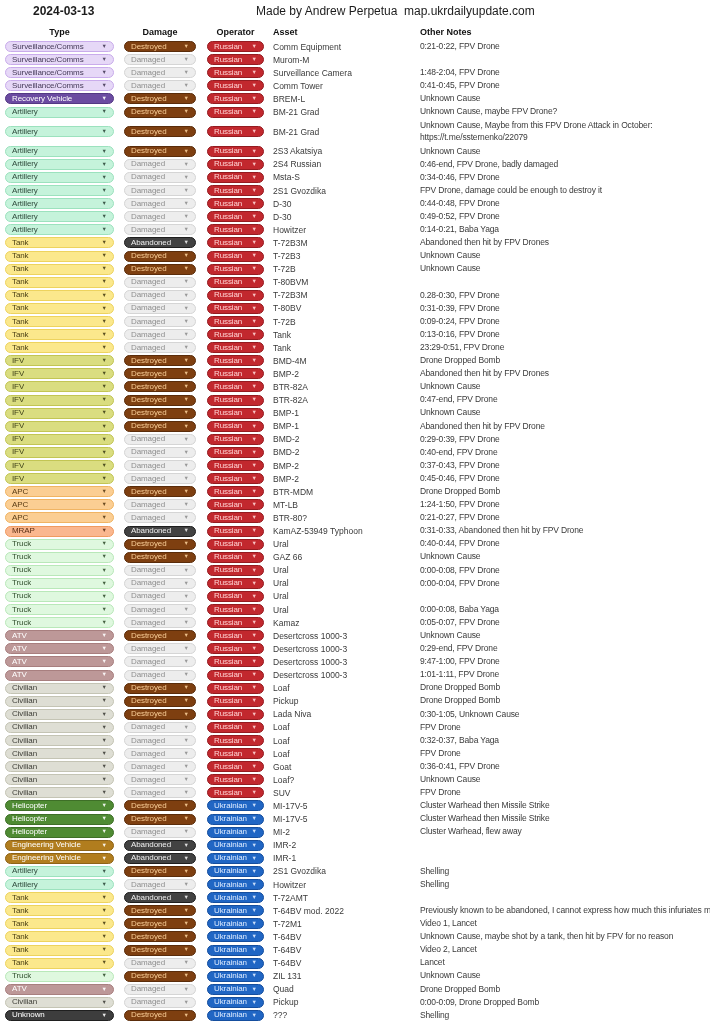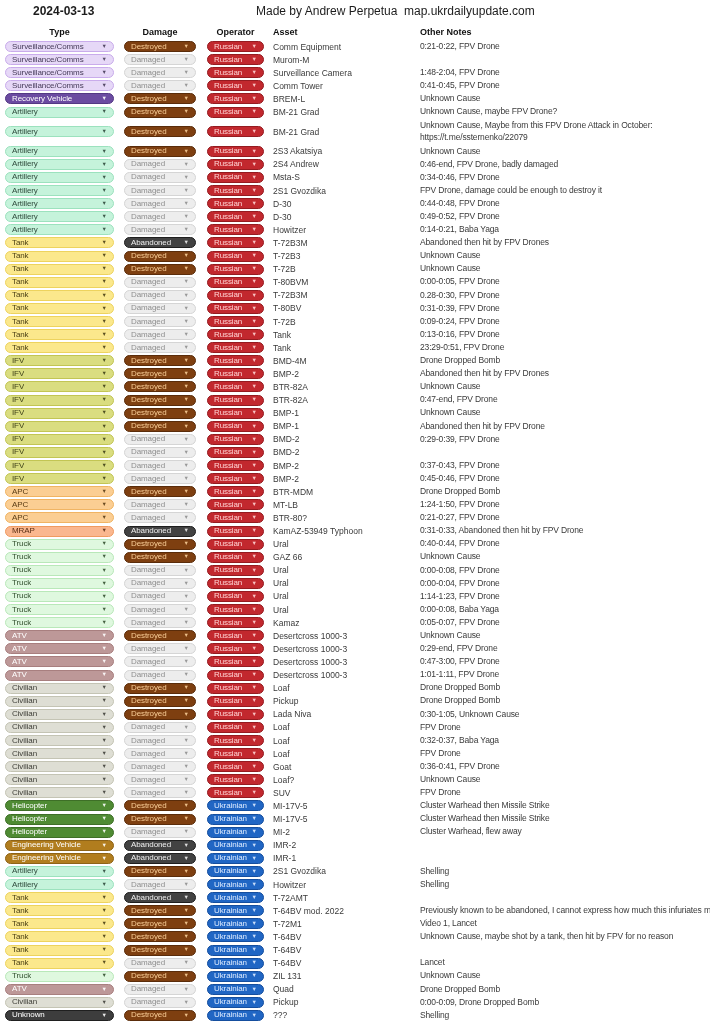--- a/index.html
+++ b/index.html
@@ -249,21 +249,21 @@
           <span class="lbl">Damaged</span>
           <span class="arr">▼</span>
         </div>
       </div>
       <div class="c-operator">
         <div class="pill pill-operator" style="background: rgb(194, 40, 46); color: rgb(255, 211, 211); border-color: rgb(149, 27, 32);">
           <span class="lbl">Russian</span>
           <span class="arr">▼</span>
         </div>
       </div>
-      <div class="c-asset">2S4 Andrew</div>
+      <div class="c-asset">2S4 Russian</div>
       <div class="c-notes">0:46-end, FPV Drone, badly damaged</div>
     </div>
 
     <div class="row">
       <div class="c-type">
         <div class="pill pill-type" style="background: rgb(197, 243, 219); color: rgb(47, 74, 60); border-color: rgb(156, 226, 190);">
           <span class="lbl">Artillery</span>
           <span class="arr">▼</span>
         </div>
       </div>
@@ -457,21 +457,20 @@
           <span class="arr">▼</span>
         </div>
       </div>
       <div class="c-operator">
         <div class="pill pill-operator" style="background: rgb(194, 40, 46); color: rgb(255, 211, 211); border-color: rgb(149, 27, 32);">
           <span class="lbl">Russian</span>
           <span class="arr">▼</span>
         </div>
       </div>
       <div class="c-asset">T-80BVM</div>
-      <div class="c-notes">0:00-0:05, FPV Drone</div>
     </div>
 
     <div class="row">
       <div class="c-type">
         <div class="pill pill-type" style="background: rgb(251, 232, 140); color: rgb(74, 63, 20); border-color: rgb(237, 211, 94);">
           <span class="lbl">Tank</span>
           <span class="arr">▼</span>
         </div>
       </div>
       <div class="c-damage">
@@ -756,20 +755,21 @@
           <span class="arr">▼</span>
         </div>
       </div>
       <div class="c-operator">
         <div class="pill pill-operator" style="background: rgb(194, 40, 46); color: rgb(255, 211, 211); border-color: rgb(149, 27, 32);">
           <span class="lbl">Russian</span>
           <span class="arr">▼</span>
         </div>
       </div>
       <div class="c-asset">BMD-2</div>
+      <div class="c-notes">0:40-end, FPV Drone</div>
     </div>
 
     <div class="row">
       <div class="c-type">
         <div class="pill pill-type" style="background: rgb(218, 221, 128); color: rgb(63, 65, 24); border-color: rgb(194, 197, 84);">
           <span class="lbl">IFV</span>
           <span class="arr">▼</span>
         </div>
       </div>
       <div class="c-damage">
@@ -1008,21 +1008,20 @@
           <span class="arr">▼</span>
         </div>
       </div>
       <div class="c-operator">
         <div class="pill pill-operator" style="background: rgb(194, 40, 46); color: rgb(255, 211, 211); border-color: rgb(149, 27, 32);">
           <span class="lbl">Russian</span>
           <span class="arr">▼</span>
         </div>
       </div>
       <div class="c-asset">Ural</div>
-      <div class="c-notes">1:14-1:23, FPV Drone</div>
     </div>
 
     <div class="row">
       <div class="c-type">
         <div class="pill pill-type" style="background: rgb(223, 248, 223); color: rgb(51, 80, 47); border-color: rgb(185, 232, 185);">
           <span class="lbl">Truck</span>
           <span class="arr">▼</span>
         </div>
       </div>
       <div class="c-damage">
@@ -1123,21 +1122,21 @@
           <span class="arr">▼</span>
         </div>
       </div>
       <div class="c-operator">
         <div class="pill pill-operator" style="background: rgb(194, 40, 46); color: rgb(255, 211, 211); border-color: rgb(149, 27, 32);">
           <span class="lbl">Russian</span>
           <span class="arr">▼</span>
         </div>
       </div>
       <div class="c-asset">Desertcross 1000-3</div>
-      <div class="c-notes">0:47-3:00, FPV Drone</div>
+      <div class="c-notes">9:47-1:00, FPV Drone</div>
     </div>
 
     <div class="row">
       <div class="c-type">
         <div class="pill pill-type" style="background: rgb(189, 152, 152); color: rgb(255, 255, 255); border-color: rgb(168, 127, 127);">
           <span class="lbl">ATV</span>
           <span class="arr">▼</span>
         </div>
       </div>
       <div class="c-damage">
@@ -1629,20 +1628,21 @@
           <span class="arr">▼</span>
         </div>
       </div>
       <div class="c-operator">
         <div class="pill pill-operator" style="background: rgb(32, 102, 196); color: rgb(221, 235, 255); border-color: rgb(21, 78, 158);">
           <span class="lbl">Ukrainian</span>
           <span class="arr">▼</span>
         </div>
       </div>
       <div class="c-asset">T-64BV</div>
+      <div class="c-notes">Video 2, Lancet</div>
     </div>
 
     <div class="row">
       <div class="c-type">
         <div class="pill pill-type" style="background: rgb(251, 232, 140); color: rgb(74, 63, 20); border-color: rgb(237, 211, 94);">
           <span class="lbl">Tank</span>
           <span class="arr">▼</span>
         </div>
       </div>
       <div class="c-damage">

